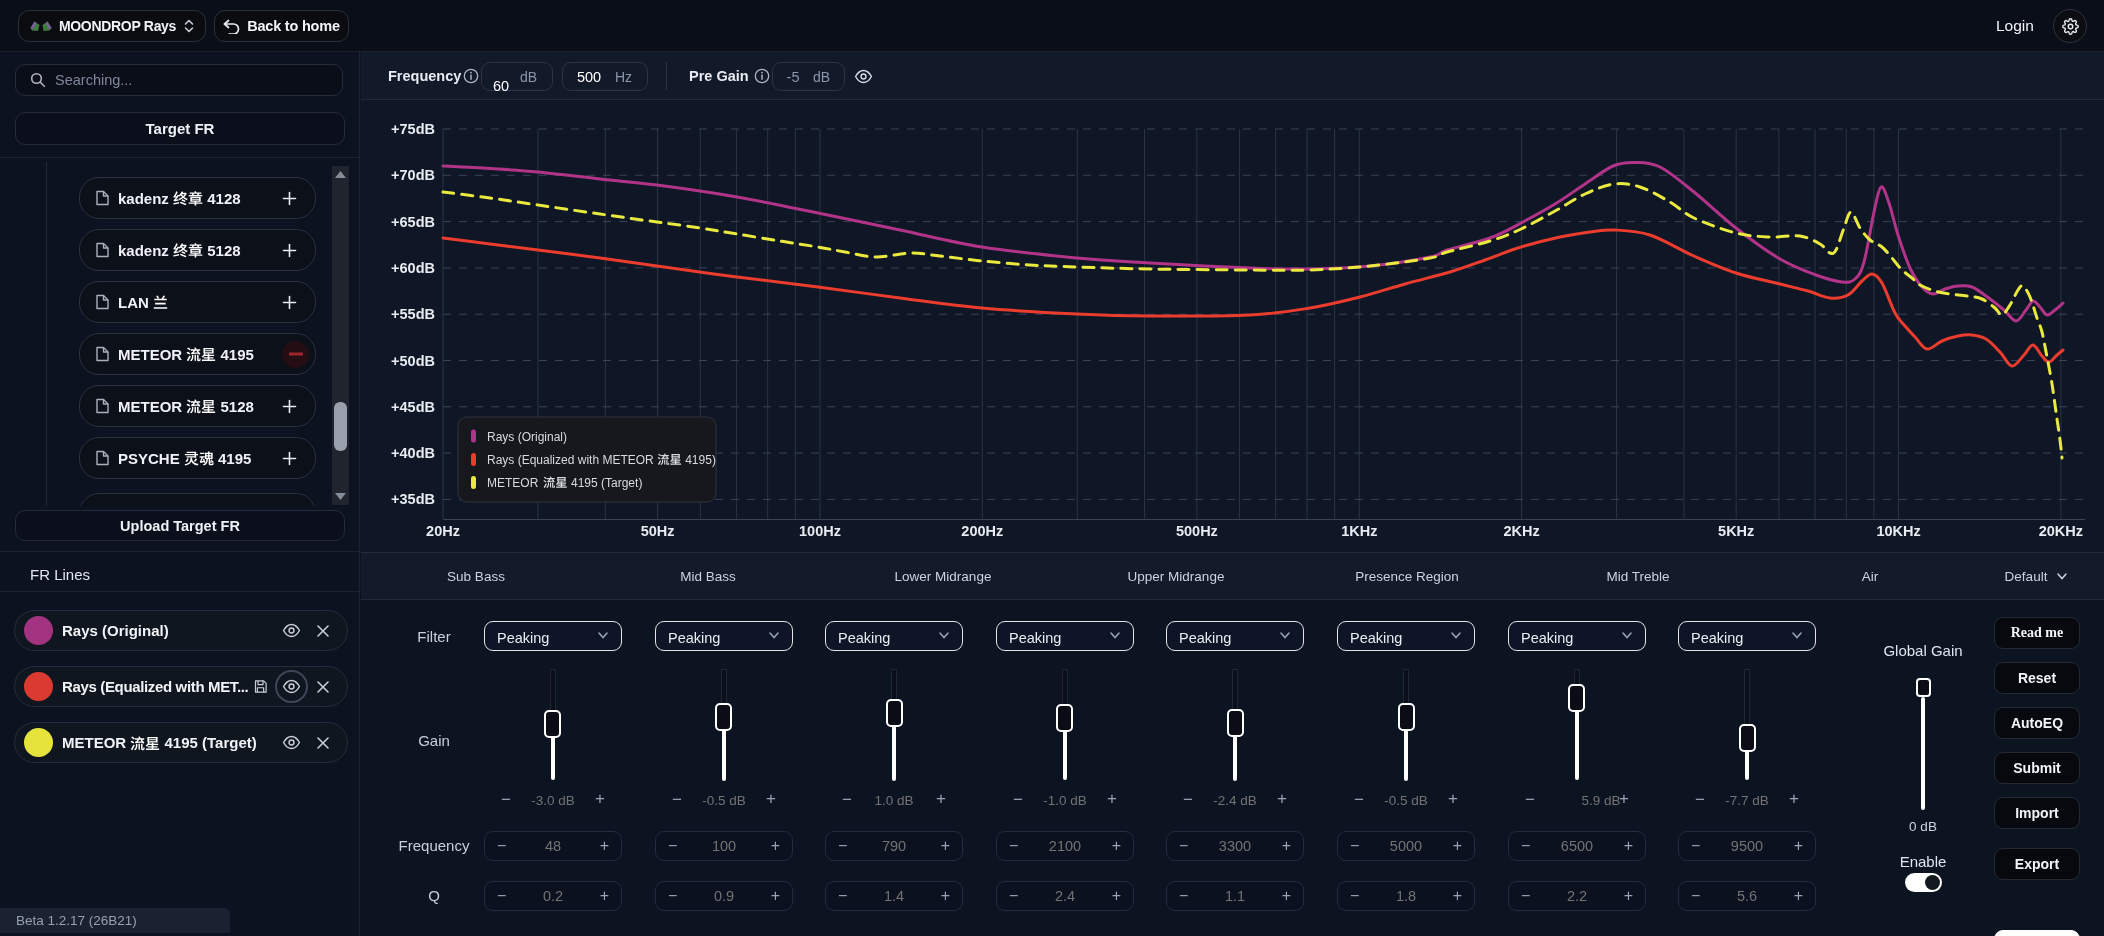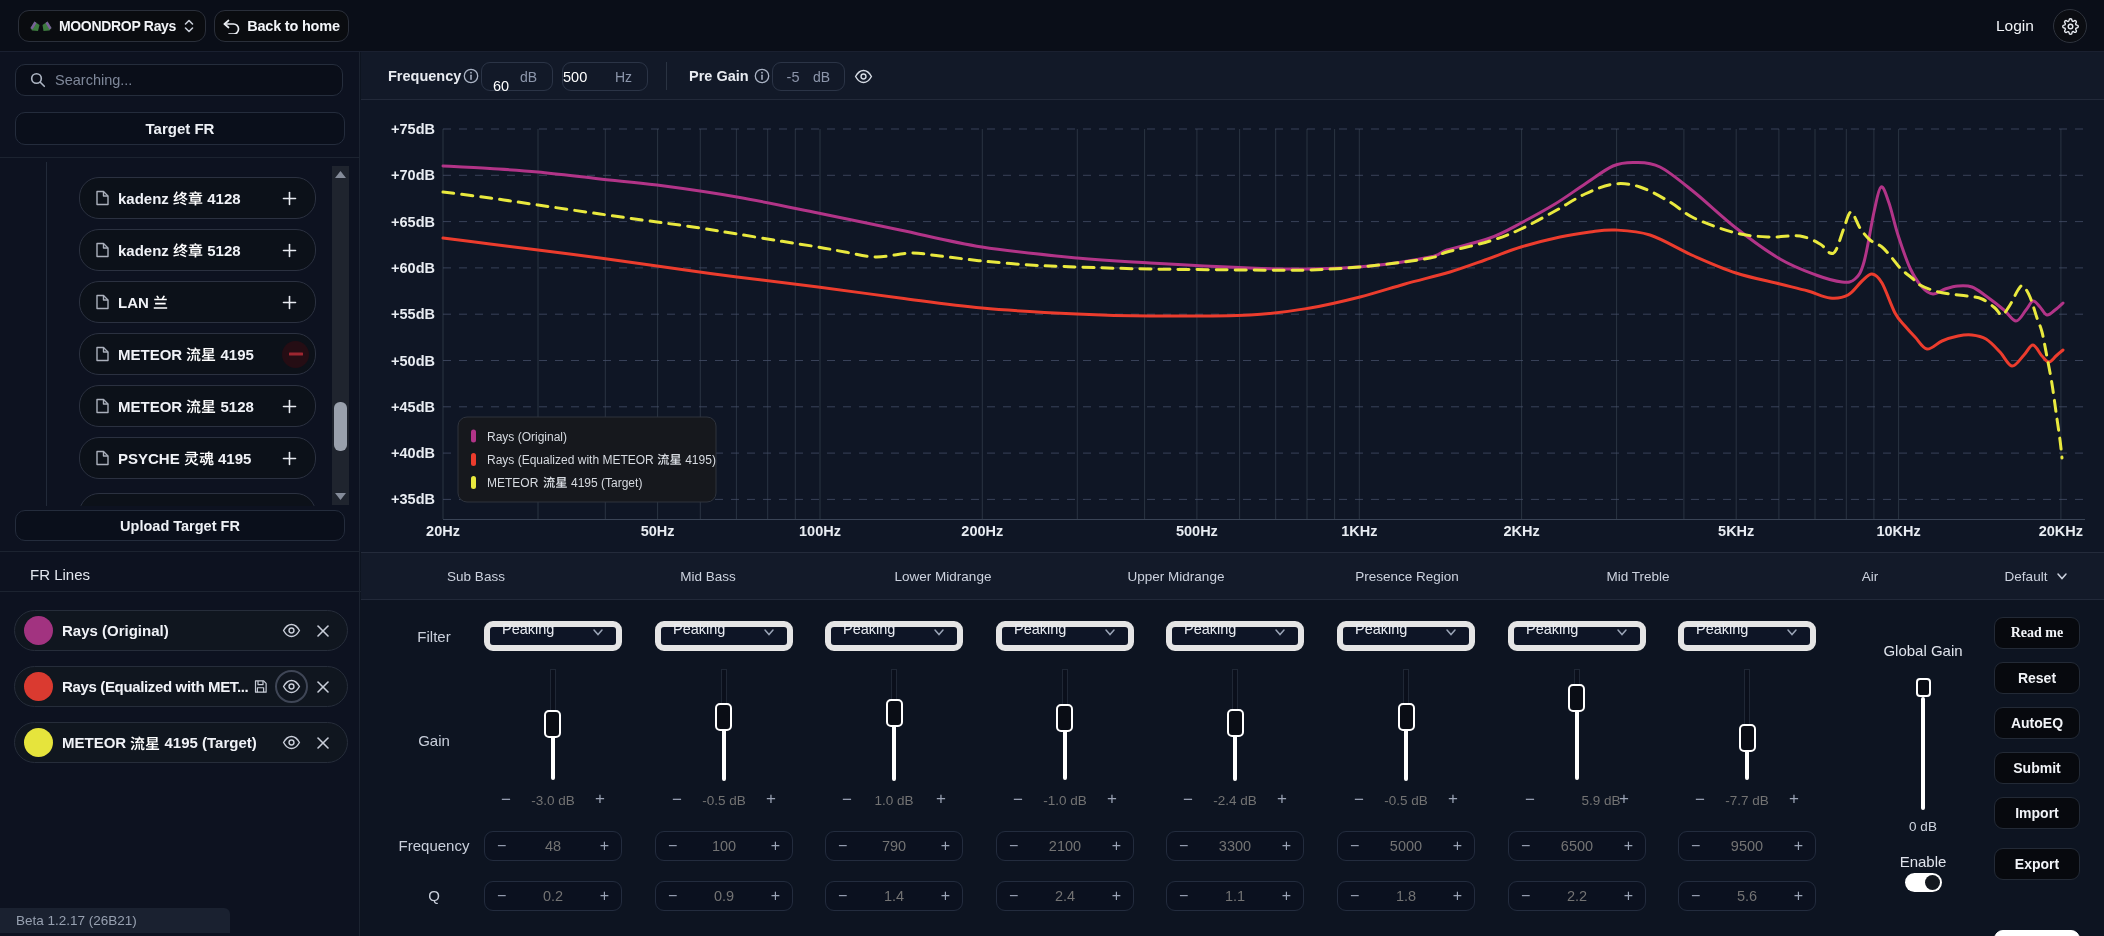--- a/index.html
+++ b/index.html
@@ -9,22 +9,22 @@
 .sbbtn{position:absolute;left:15px;width:328px;background:#0a0f1b;border:1px solid #242c3c;
   border-radius:10px;display:flex;align-items:center;justify-content:center;font-weight:bold;color:#eef1f6;}
 .pill{position:absolute;background:#0c1119;border:1px solid #2b3140;border-radius:20px;
   display:flex;align-items:center;font-weight:bold;color:#f0f2f7;font-size:15px;}
 .frpill{position:absolute;left:14px;width:332px;height:39px;background:#10161f;border:1px solid #262d3a;
   border-radius:20.5px;display:flex;align-items:center;font-weight:bold;color:#f0f2f7;font-size:15px;}
 .ebox{position:absolute;width:138px;height:30px;background:#0b111f;border:1px solid #232c3e;border-radius:9px;
   display:flex;align-items:center;justify-content:space-between;padding:0 12px;box-sizing:border-box;}
 .ebox .mi,.ebox .pl{color:#9aa3b5;font-size:16px;line-height:1;}
 .ebox .val{color:#737373;font-size:14.5px;}
-.dd{position:absolute;width:138px;height:30px;background:#0e1526;border:6px solid #e5e5e5;border-radius:9px;
-  display:flex;align-items:flex-end;justify-content:space-between;padding:8px 12px;box-sizing:border-box;
+.dd{position:absolute;width:138px;height:30px;background:#0e1526;border:1px solid #e5e5e5;border-radius:9px;
+  display:flex;align-items:flex-start;justify-content:space-between;padding:8px 12px;box-sizing:border-box;
   color:#e9ecf2;font-size:14.5px;}
 .rbtn{position:absolute;left:1994px;width:84px;height:30px;background:#07090e;border:1px solid #232a36;
   border-radius:9px;display:flex;align-items:center;justify-content:center;font-weight:bold;font-size:14px;color:#f2f4f8;}
 .rowlab{position:absolute;color:#c9cfdb;font-size:15px;transform:translate(-50%,-50%);}
 .gmi{position:absolute;color:#9aa3b5;font-size:17px;transform:translate(-50%,-50%);}
 .gval{position:absolute;color:#737373;font-size:13.5px;transform:translate(-50%,-50%);white-space:nowrap;}
 .bandlab{position:absolute;color:#ccd2de;font-size:13.5px;transform:translate(-50%,-50%);white-space:nowrap;}
 </style></head><body>
 <div id="root">
 <svg width="0" height="0" style="position:absolute">
@@ -240,21 +240,21 @@
     <div class="abs" style="left:463px;top:68px;"><svg width="16" height="16" viewBox="0 0 16 16" fill="none">
         <circle cx="8" cy="8" r="6.7" stroke="#aab3c4" stroke-width="1.3"></circle>
         <line x1="8" y1="7.2" x2="8" y2="11.3" stroke="#aab3c4" stroke-width="1.5" stroke-linecap="round"></line>
         <circle cx="8" cy="4.7" r="0.9" fill="#aab3c4"></circle>
       </svg></div>
     <div class="abs" style="left:481px;top:62px;width:72px;height:29px;border:1px solid #2b3446;border-radius:9px;box-sizing:border-box;display:flex;align-items:center;">
 <span style="width:38px;text-align:center;color:#fff;font-size:14.5px;margin-top:18px;">60</span>
       <span style="color:#8c96ab;font-size:14px;">dB</span>
     </div>
     <div class="abs" style="left:562px;top:62px;width:86px;height:29px;border:1px solid #2b3446;border-radius:9px;box-sizing:border-box;display:flex;align-items:center;">
-<span style="width:52px;color:#fff;font-size:14.5px;">500</span>
+<span style="width:52px;text-align:center;color:#fff;font-size:14.5px;">500</span>
       <span style="color:#8c96ab;font-size:14px;">Hz</span>
     </div>
     <div class="abs" style="left:666px;top:62px;width:1px;height:28px;background:#2a3342;"></div>
     <div class="abs" style="left:689px;top:68px;font-size:14.5px;font-weight:bold;color:#e8ebf1;">Pre Gain</div>
     <div class="abs" style="left:754px;top:68px;"><svg width="16" height="16" viewBox="0 0 16 16" fill="none">
         <circle cx="8" cy="8" r="6.7" stroke="#aab3c4" stroke-width="1.3"></circle>
         <line x1="8" y1="7.2" x2="8" y2="11.3" stroke="#aab3c4" stroke-width="1.5" stroke-linecap="round"></line>
         <circle cx="8" cy="4.7" r="0.9" fill="#aab3c4"></circle>
       </svg></div>
     <div class="abs" style="left:772px;top:62px;width:73px;height:29px;border:1px solid #2b3446;border-radius:9px;box-sizing:border-box;display:flex;align-items:center;">

